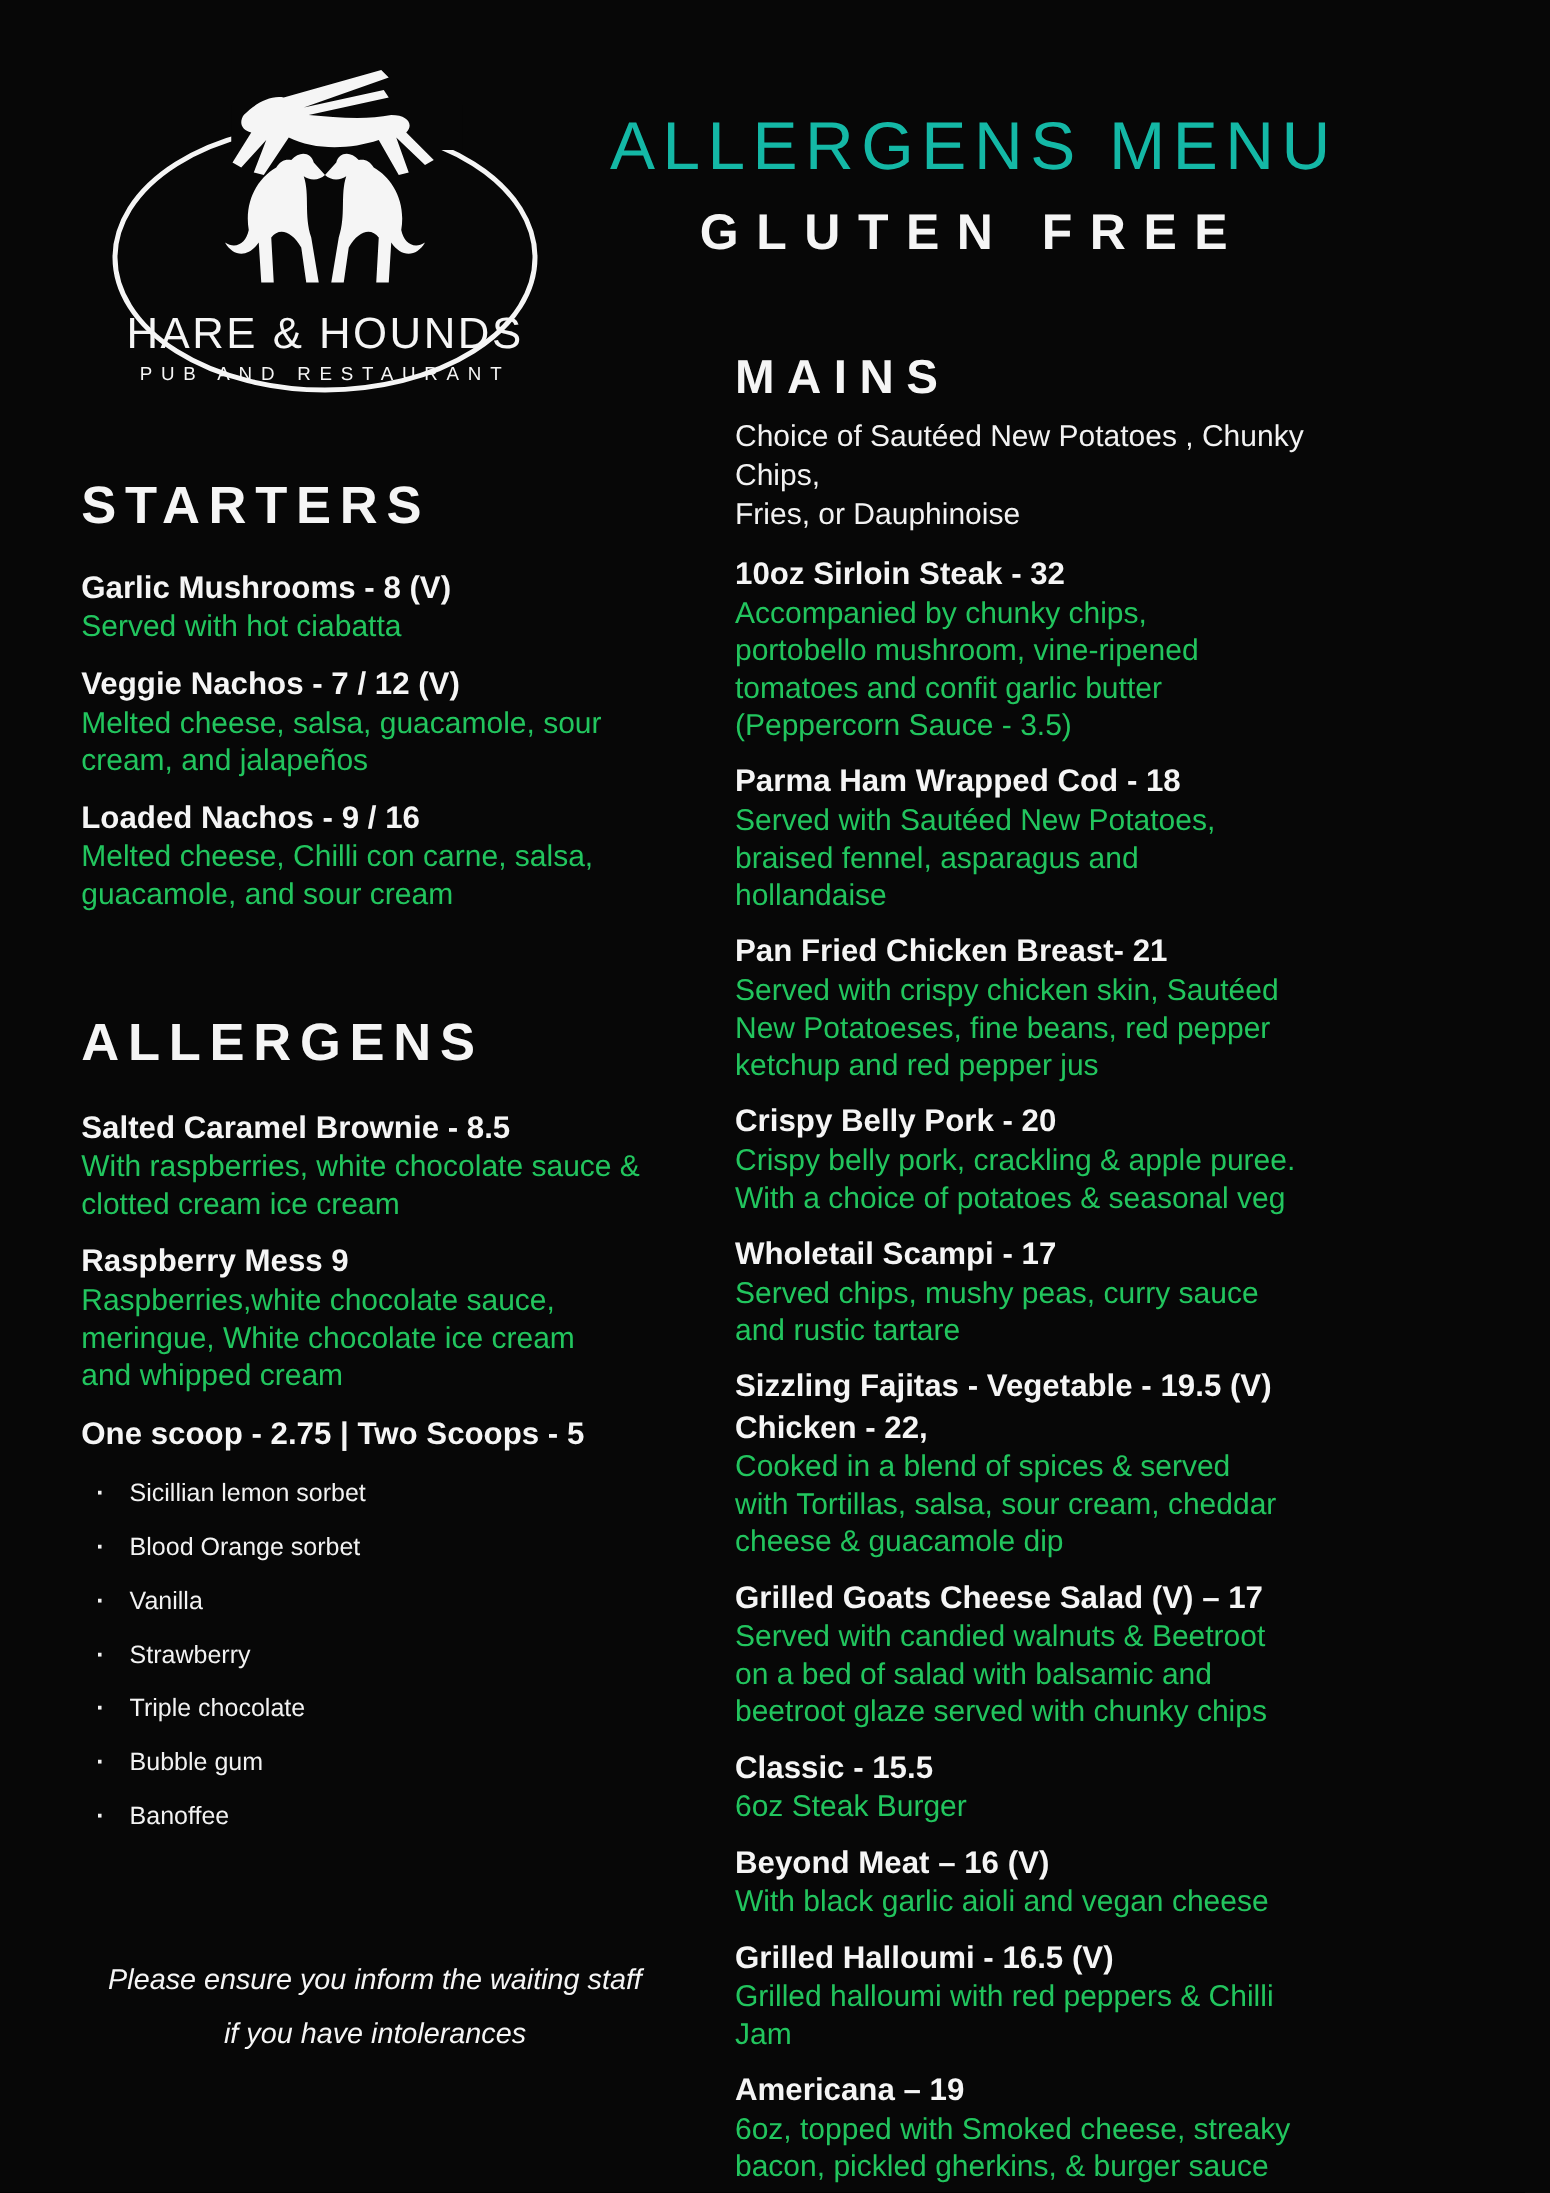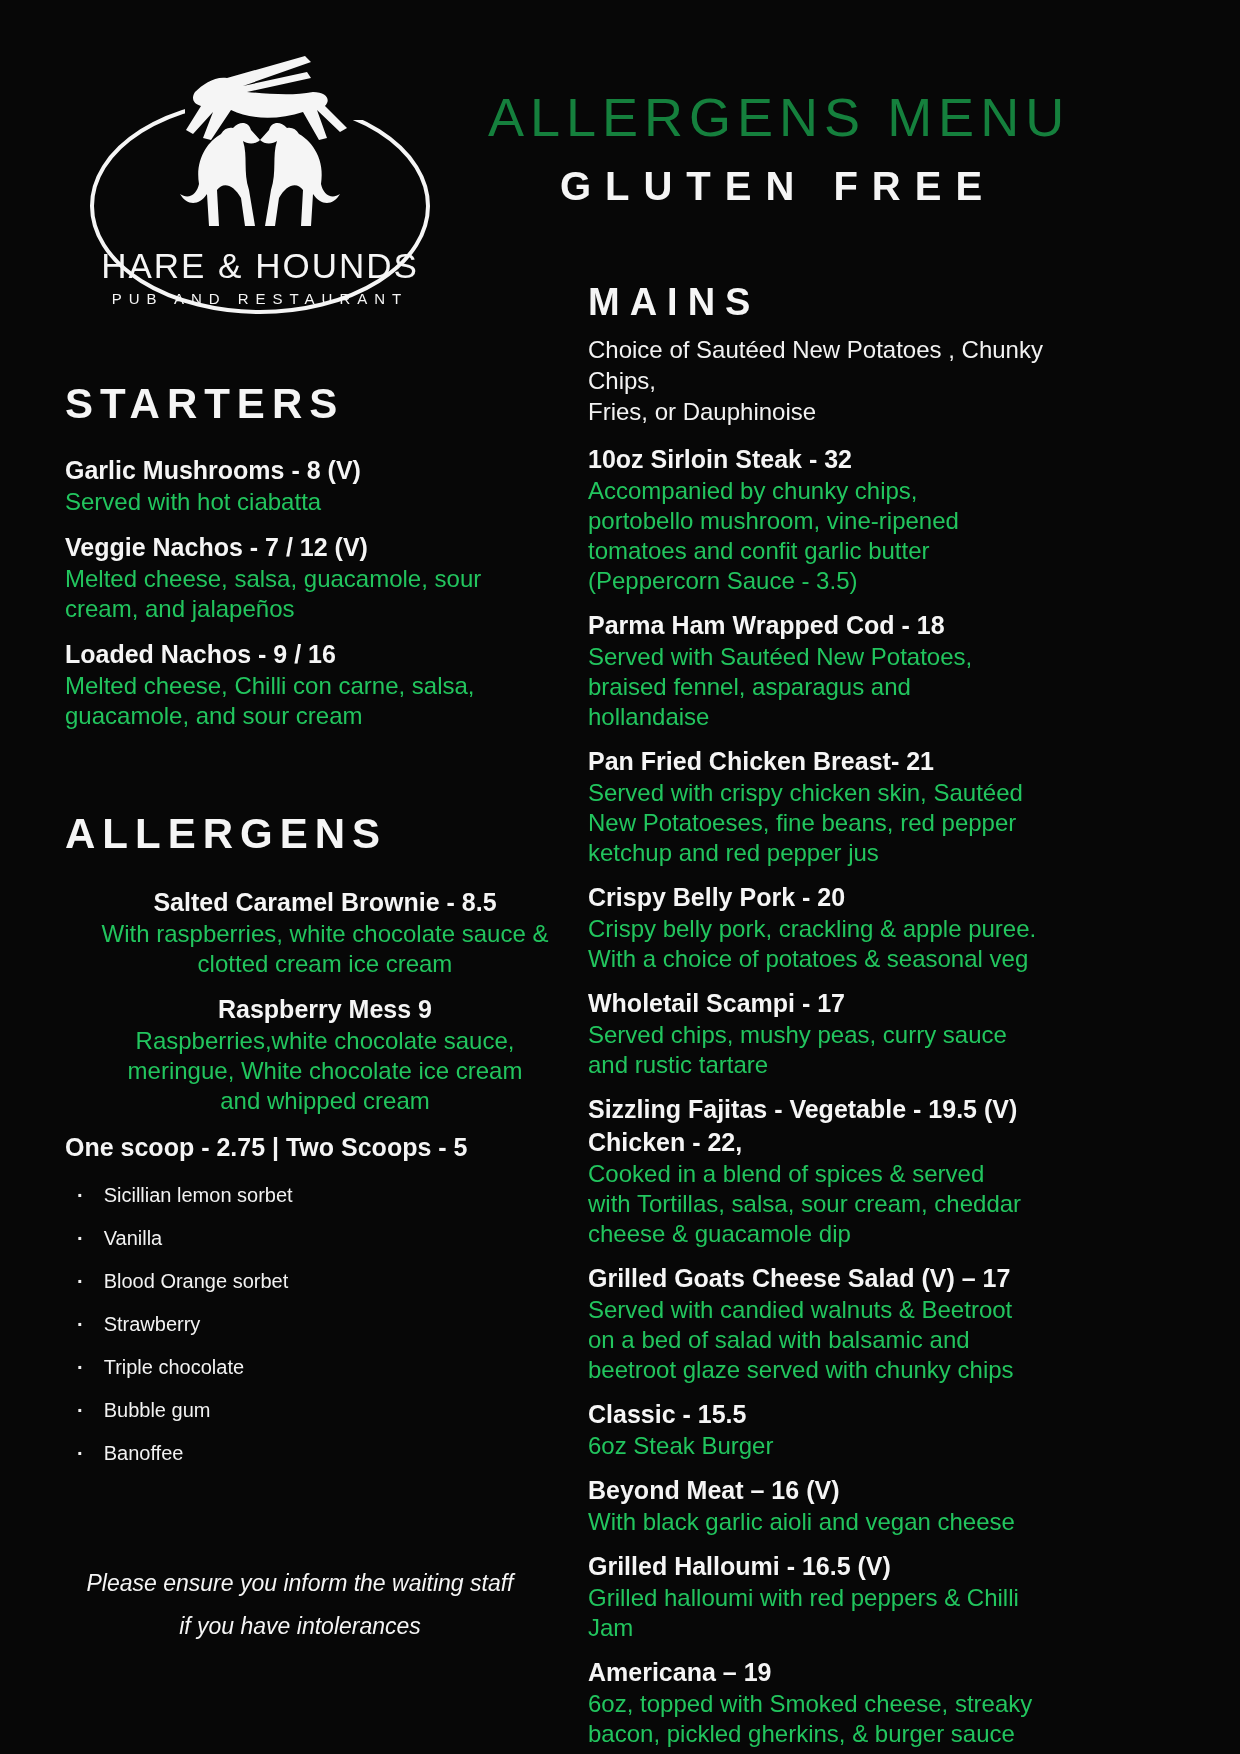--- a/index.html
+++ b/index.html
@@ -6,36 +6,36 @@
   .page{
     position:relative;width:1240px;height:1754px;overflow:hidden;
     background:#070707;color:#f5f5f5;
     font-family:"Liberation Sans","DejaVu Sans",sans-serif;
     -webkit-font-smoothing:antialiased;
   }
   
   .logo{position:absolute;left:55px;top:48px;width:410px;height:270px;}
   
   .titleblock{position:absolute;left:488px;top:86px;width:580px;text-align:center;}
-  .title{font-size:54px;font-weight:300;letter-spacing:6px;white-space:nowrap;color:#15803d;}
+  .title{font-size:54px;font-weight:300;letter-spacing:6px;white-space:nowrap;color:#14b8a6;}
   .subtitle{margin-top:16px;font-size:40px;font-weight:800;letter-spacing:14px;white-space:nowrap;}
   
   .sec-h{font-size:42px;font-weight:800;letter-spacing:7px;line-height:52px;}
   .mains-h{font-size:38px;font-weight:800;letter-spacing:10px;line-height:48px;}
   
   .item{margin-bottom:13px;}
   .item-name{font-size:25px;font-weight:700;line-height:33px;white-space:nowrap;}
   .item-desc{font-size:24px;font-weight:400;line-height:30px;white-space:pre-line;color:#22c55e;}
   
   .starters{position:absolute;left:65px;top:378px;width:520px;}
   .starters .sec-h{margin-bottom:24px;}
   .starters .item{margin-bottom:14px;}
   .desserts{position:absolute;left:65px;top:808px;width:520px;}
   .desserts .sec-h{margin-bottom:26px;}
-  .desserts .item{margin-bottom:14px;text-align:center;}
+  .desserts .item{margin-bottom:14px;}
   .scoops{font-size:25px;font-weight:700;line-height:34px;white-space:nowrap;margin-top:2px;}
   .flavours{margin-top:16px;}
   .flavour{display:flex;align-items:baseline;font-size:20px;line-height:30px;margin-bottom:13px;color:#f2f2f2;}
   .flavour::before{content:"·";margin-left:12px;margin-right:20px;font-weight:700;}
   .footnote{position:absolute;left:45px;top:1562px;width:510px;text-align:center;
     font-size:23px;font-weight:400;font-style:italic;line-height:43px;}
   .mains{position:absolute;left:588px;top:278px;width:510px;}
   .mains-h{margin-bottom:8px;}
   .mains-note{font-size:24px;line-height:31px;white-space:pre-line;margin-bottom:16px;color:#f2f2f2;}
 </style>
@@ -102,22 +102,22 @@
     </div>
     <div class="item">
       <div class="item-name">Raspberry Mess 9</div>
       <div class="item-desc">Raspberries,white chocolate sauce,
 meringue, White chocolate ice cream
 and whipped cream</div>
     </div>
     <div class="scoops">One scoop - 2.75 | Two Scoops - 5</div>
     <div class="flavours">
       <div class="flavour">Sicillian lemon sorbet</div>
+      <div class="flavour">Blood Orange sorbet</div>
       <div class="flavour">Vanilla</div>
-      <div class="flavour">Blood Orange sorbet</div>
       <div class="flavour">Strawberry</div>
       <div class="flavour">Triple chocolate</div>
       <div class="flavour">Bubble gum</div>
       <div class="flavour">Banoffee</div>
     </div>
   </div>
 
   <div class="footnote">
     <div>Please ensure you inform the waiting staff</div>
     <div>if you have intolerances</div>

